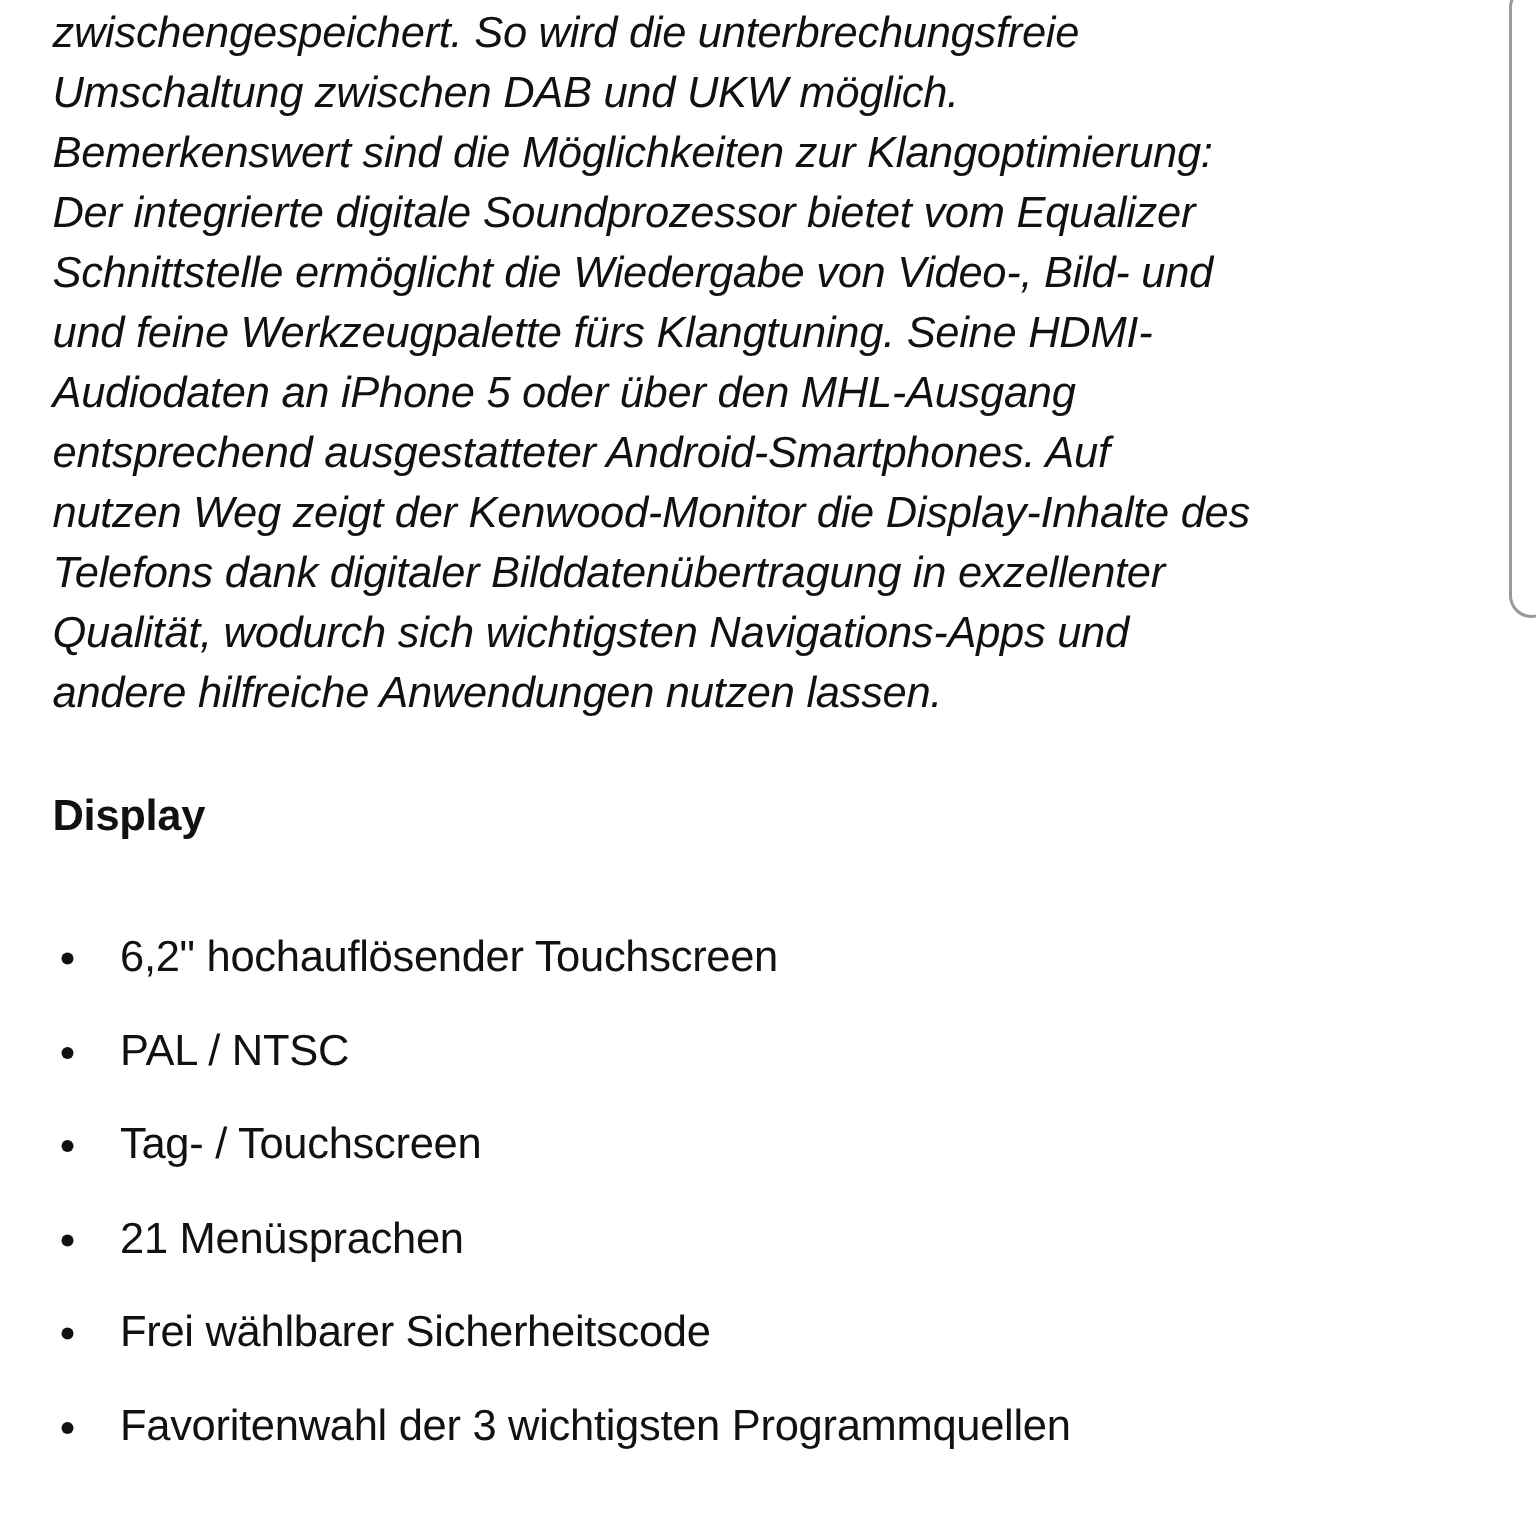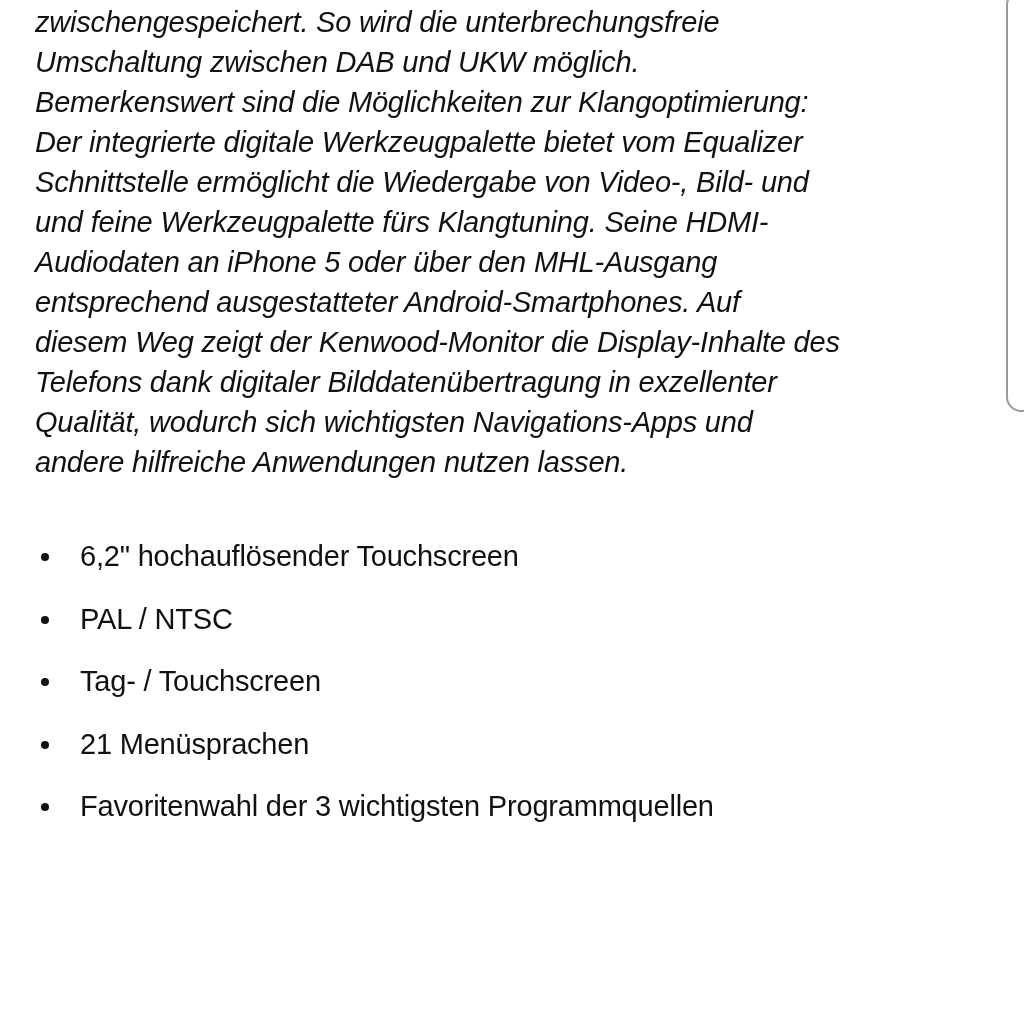--- a/index.html
+++ b/index.html
@@ -77,49 +77,54 @@
   </style>
 </head>
 <body>
 
 <div class="page">
   <p class="paragraph">
     <span class="line">Die Sender werden beim Empfang digital dekodiert und</span>
     <span class="line">zwischengespeichert. So wird die unterbrechungsfreie</span>
     <span class="line">Umschaltung zwischen DAB und UKW möglich.</span>
     <span class="line">Bemerkenswert sind die Möglichkeiten zur Klangoptimierung:</span>
-    <span class="line">Der integrierte digitale Werkzeugpalette bietet vom Equalizer</span>
+    <span class="line">Der integrierte digitale Soundprozessor bietet vom Equalizer</span>
     <span class="line">Schnittstelle ermöglicht die Wiedergabe von Video-, Bild- und</span>
     <span class="line">und feine Werkzeugpalette fürs Klangtuning. Seine HDMI-</span>
     <span class="line">Audiodaten an iPhone 5 oder über den MHL-Ausgang</span>
     <span class="line">entsprechend ausgestatteter Android-Smartphones. Auf</span>
-    <span class="line">diesem Weg zeigt der Kenwood-Monitor die Display-Inhalte des</span>
+    <span class="line">nutzen Weg zeigt der Kenwood-Monitor die Display-Inhalte des</span>
     <span class="line">Telefons dank digitaler Bilddatenübertragung in exzellenter</span>
     <span class="line">Qualität, wodurch sich wichtigsten Navigations-Apps und</span>
     <span class="line">andere hilfreiche Anwendungen nutzen lassen.</span>
   </p>
 
+  <h2 class="section-heading">Display</h2>
 
   <ul class="feature-list">
     <li>
       <span class="bullet"></span>
       <span>6,2" hochauflösender Touchscreen</span>
     </li>
     <li>
       <span class="bullet"></span>
       <span>PAL / NTSC</span>
     </li>
     <li>
       <span class="bullet"></span>
       <span>Tag- / Touchscreen</span>
     </li>
     <li>
       <span class="bullet"></span>
       <span>21 Menüsprachen</span>
     </li>
     <li>
       <span class="bullet"></span>
+      <span>Frei wählbarer Sicherheitscode</span>
+    </li>
+    <li>
+      <span class="bullet"></span>
       <span>Favoritenwahl der 3 wichtigsten Programmquellen</span>
     </li>
   </ul>
 </div>
 
 <div class="scroll-indicator"></div>
 
 </body></html>

